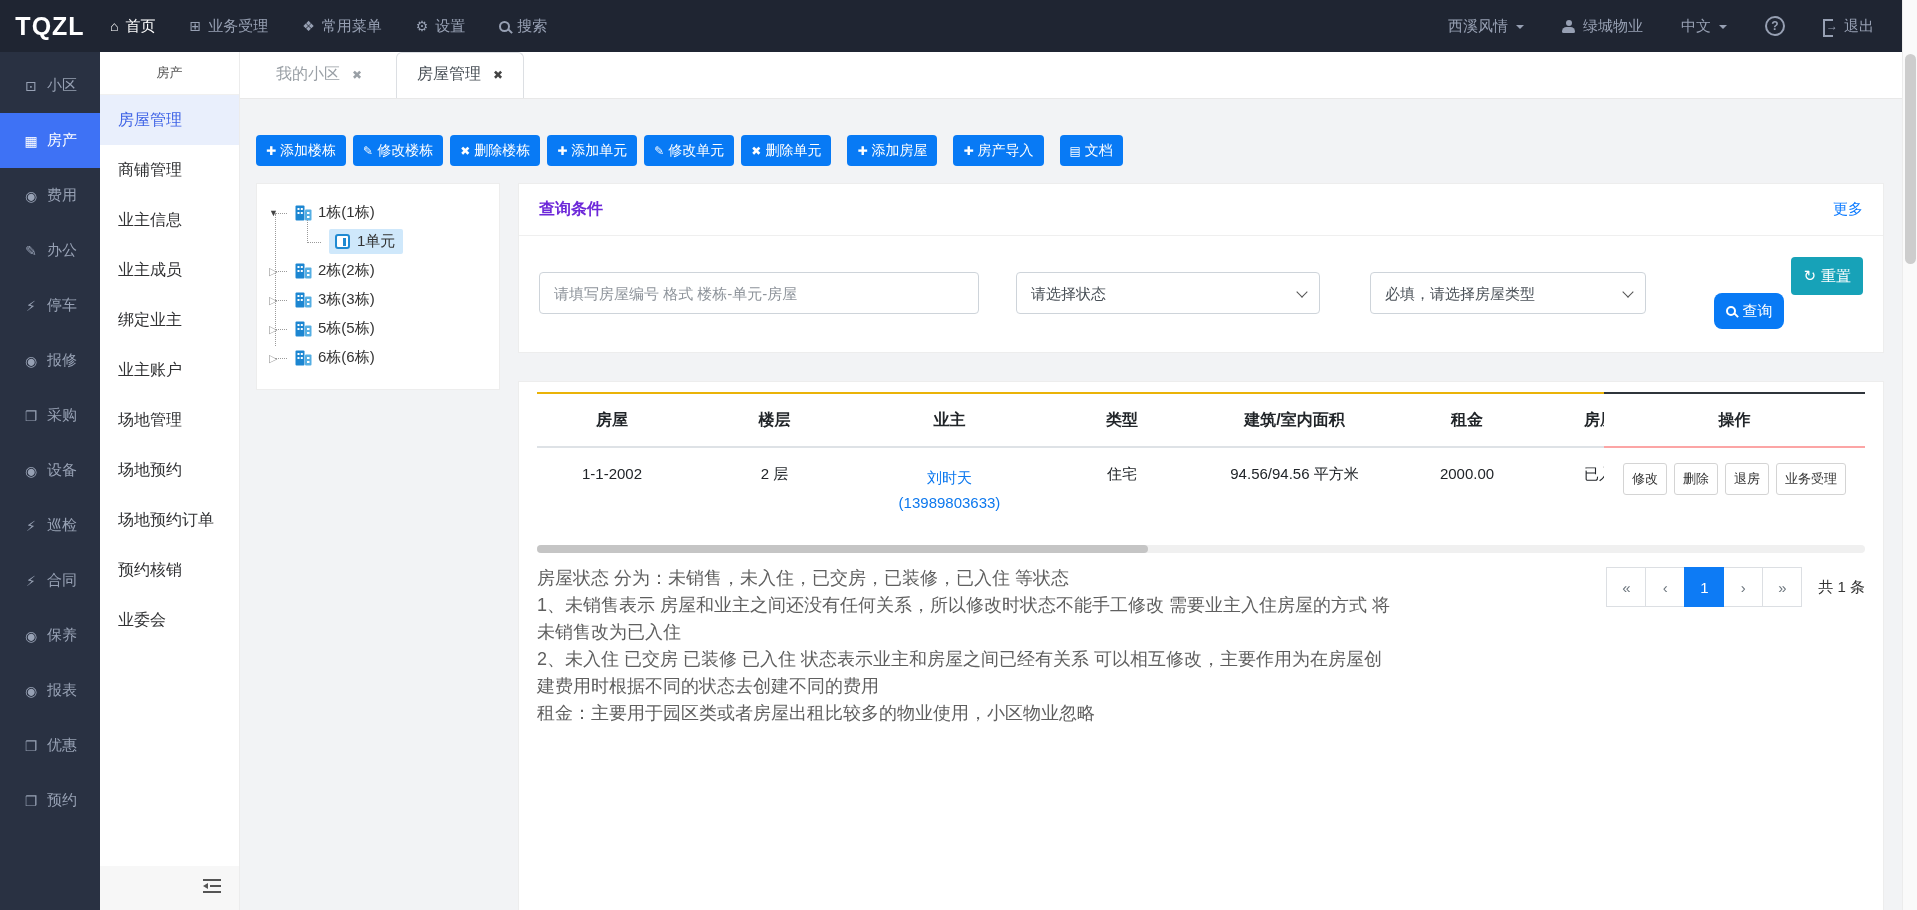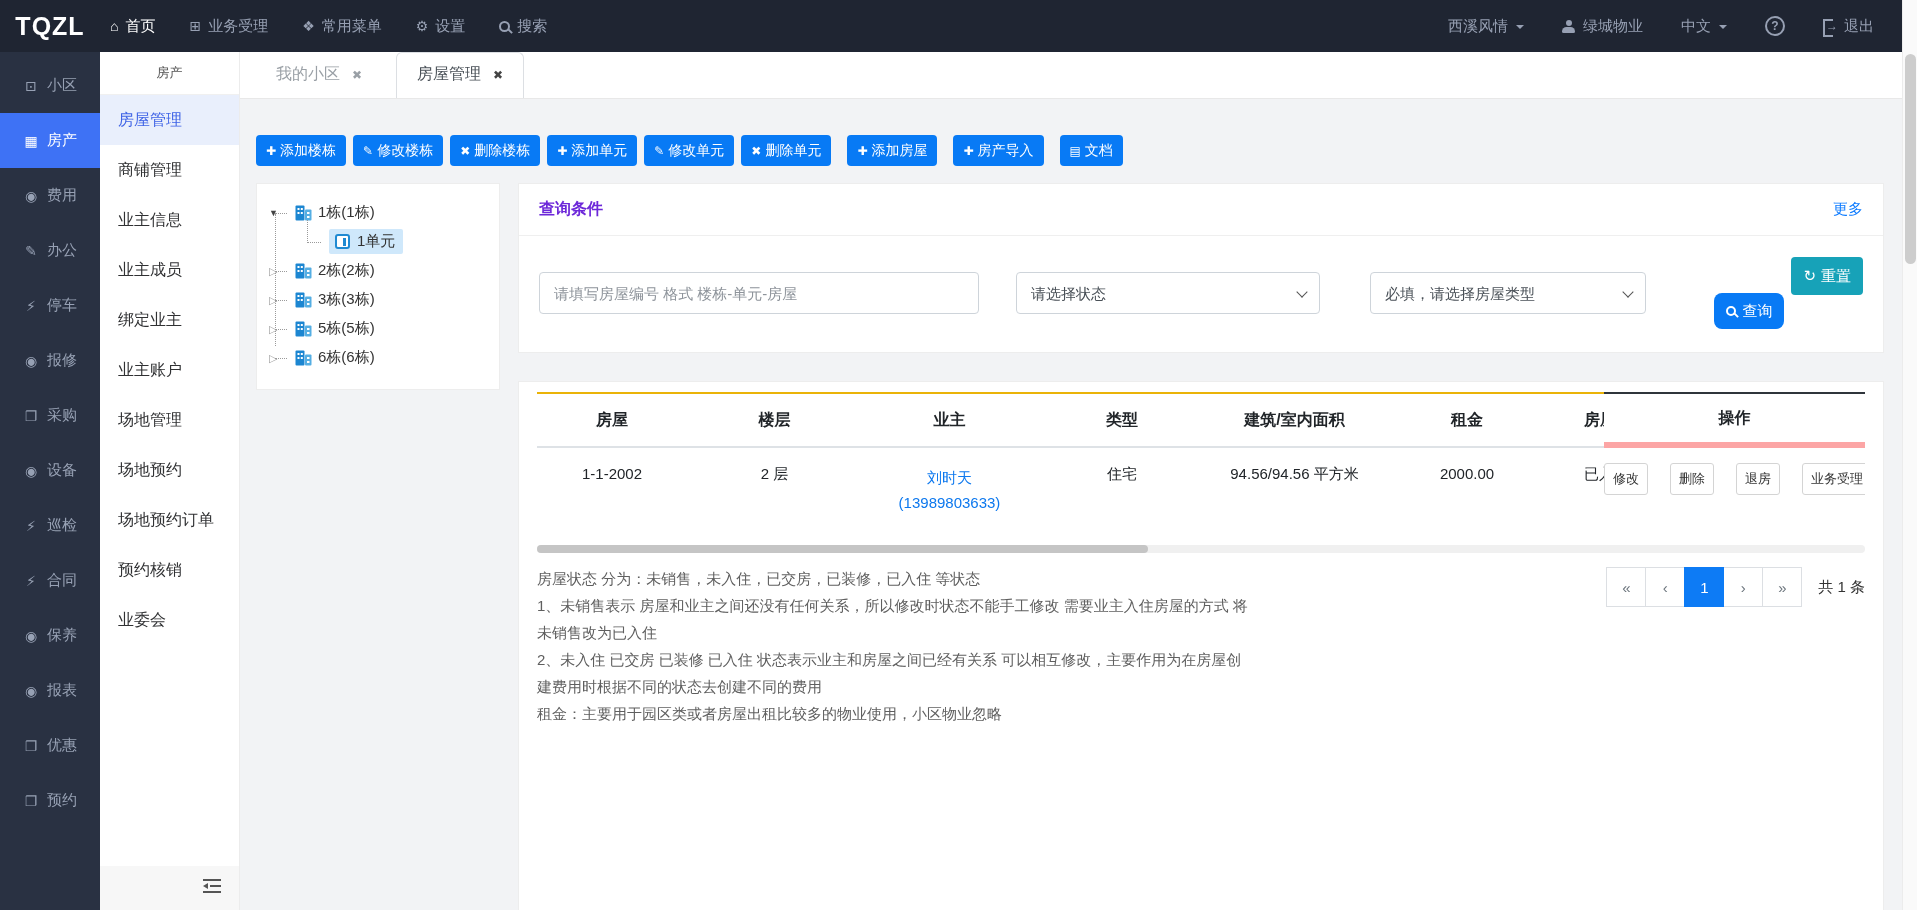--- a/index.html
+++ b/index.html
@@ -118,30 +118,30 @@
   .tbl { position:relative; overflow:hidden; }
   .thr { display:flex; height:56px; align-items:center; border-top:2px solid #eab308; border-bottom:2px solid #dee2e6;
          font-weight:bold; font-size:16px; color:#212529; }
   .tdr { display:flex; padding:17px 0 26px; font-size:15px; color:#212529; }
   .tc { text-align:center; }
   .c1{width:150px;} .c2{width:175px;} .c3{width:175px;} .c4{width:170px;} .c5{width:175px;} .c6{width:170px;}
   .c7{width:200px; text-align:left; padding-left:32px; white-space:nowrap;}
   .owner-link { color:#0d78ee; text-decoration:none; cursor:pointer; display:block; line-height:25px; }
   .ops { position:absolute; top:0; right:0; width:261px; background:#fff; height:100%; }
   .ops-h { height:56px; display:flex; align-items:center; justify-content:center; font-weight:bold; font-size:16px;
-           color:#212529; border-top:2px solid #2f353b; border-bottom:6px solid #fca5a5; }
-  .ops-b { padding-top:15px; display:flex; gap:22px; }
+           color:#212529; border-top:2px solid #2f353b; border-bottom:2px solid #fca5a5; }
+  .ops-b { padding-top:15px; display:flex; gap:7px; justify-content:center; }
   .abtn { background:#fff; border:1px solid #d4d4d4; border-radius:3px; font-size:13px; color:#333;
           padding:6px 8px; cursor:pointer; white-space:nowrap; font-family:inherit; }
 
   .hscroll { height:8px; background:#f0f0f0; border-radius:4px; margin-top:4px; position:relative; }
   .hthumb { position:absolute; left:0; top:0; height:8px; width:46%; background:#c5c5c5; border-radius:4px; cursor:pointer; }
 
   .below { display:flex; margin-top:12px; }
-  .help { width:1070px; font-size:15px; color:#5f5f5f; line-height:27px; }
+  .help { width:1070px; font-size:18px; color:#5f5f5f; line-height:27px; }
   .pagewrap { margin-left:auto; display:flex; align-items:flex-start; padding-top:2px; }
   .pager { display:flex; }
   .pg { min-width:40px; height:40px; display:flex; align-items:center; justify-content:center;
         border:1px solid #dcdfe3; margin-left:-1px; color:#6c757d; font-size:15px; background:#fff;
         cursor:pointer; text-decoration:none; }
   .pg.active { background:#0d7bf5; color:#fff; border-color:#0d7bf5; position:relative; }
   .total { margin-left:16px; line-height:40px; font-size:15px; color:#333; white-space:nowrap; }
 
   
   .vscroll { position:absolute; right:0; top:0; width:15px; height:910px; background:#fafafa; border-left:1px solid #ececec; }

